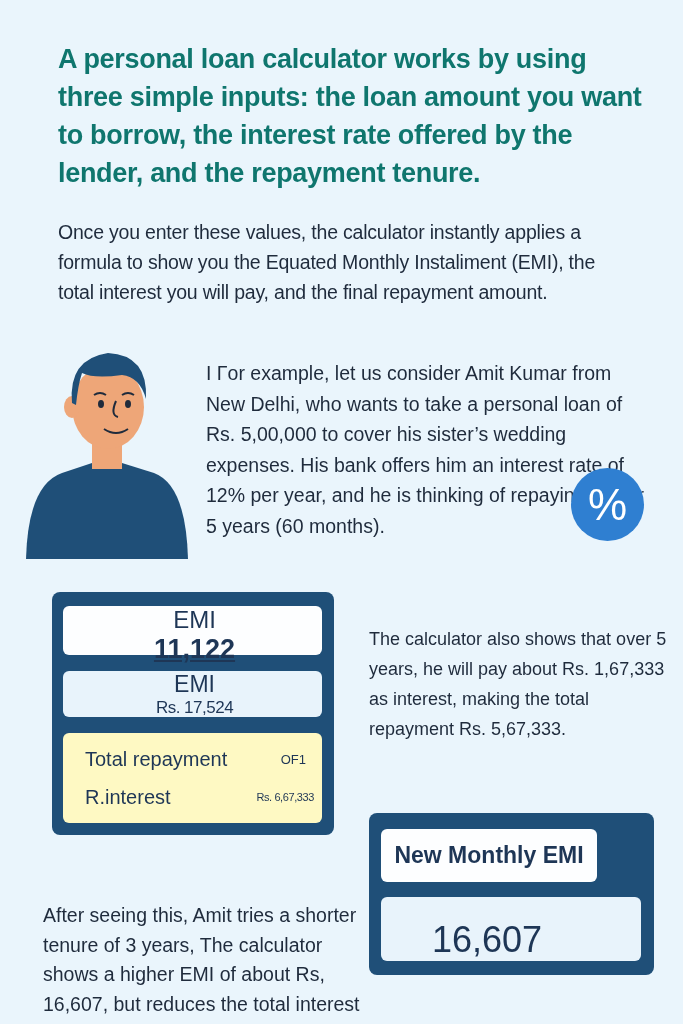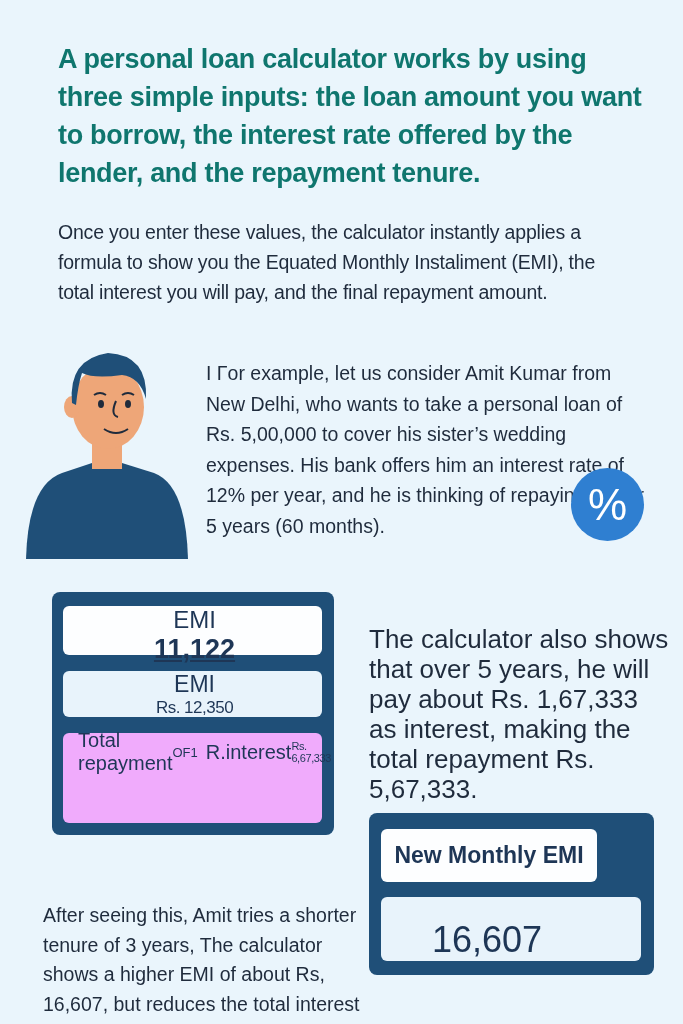--- a/index.html
+++ b/index.html
@@ -10,24 +10,24 @@
   .person{left:22px;top:345px;width:170px;height:218px;}
   .example{left:206px;top:358px;width:440px;font-size:19.5px;line-height:30.5px;color:#1f2b3c;}
   .pct{left:571px;top:468px;width:73px;height:73px;border-radius:50%;background:#2f7fd1;color:#fff;font-size:44px;line-height:73px;text-align:center;}
   .card{background:#1f4f78;border-radius:8px;}
   .card1{left:52px;top:592px;width:282px;height:243px;}
   .box{position:absolute;border-radius:6px;background:#fdfeff;display:flex;align-items:center;justify-content:space-between;box-sizing:border-box;color:#1e3656;flex-direction:column;}
   .b1{left:11px;top:14px;width:259px;height:49px;padding:0 14px 0 18px;}
   .b1 .k{font-size:24px;} .b1 .v{font-size:27px;font-weight:bold;text-decoration:underline;}
   .b2{left:11px;top:79px;width:259px;height:46px;padding:0 14px 0 18px;background:#e8f3fb;}
   .b2 .k{font-size:23px;} .b2 .v{font-size:17px;letter-spacing:-0.5px;}
-  .b3{left:11px;top:141px;width:259px;height:90px;background:#f0abfc;flex-direction:row;align-items:stretch;justify-content:center;padding:0 8px 0 32px;}
+  .b3{left:11px;top:141px;width:259px;height:90px;background:#fef9c3;flex-direction:column;align-items:stretch;justify-content:center;padding:0 8px 0 22px;}
   .row{display:flex;justify-content:space-between;align-items:center;height:38px;}
   .row .k{font-size:20px;} .row .v1{font-size:13px;padding-right:8px;} .row .v{font-size:11px;letter-spacing:-0.4px;}
-  .side{left:369px;top:624px;width:300px;font-size:26px;line-height:30px;color:#1f2b3c;}
+  .side{left:369px;top:624px;width:300px;font-size:18px;line-height:30px;color:#1f2b3c;}
   .card2{left:369px;top:813px;width:285px;height:162px;}
   .c1{left:12px;top:16px;width:216px;height:53px;justify-content:center;font-size:23px;font-weight:bold;}
   .c2{left:12px;top:84px;width:260px;height:64px;background:#e8f3fb;justify-content:flex-end;padding-right:48px;font-size:36px;font-weight:normal;}
   .after{left:43px;top:893px;width:320px;font-size:19.5px;line-height:29.5px;color:#1f2b3c;margin-top:8px;}
 </style>
 </head>
 <body>
 
 <div class="abs headline">A personal loan calculator works by using three simple inputs: the loan amount you want to borrow, the interest rate offered by the lender, and the repayment tenure.</div>
 <div class="abs intro">Once you enter these values, the calculator instantly applies a formula to show you the Equated Monthly Instaliment (EMI), the total interest you will pay, and the final repayment amount.</div>
@@ -51,21 +51,21 @@
 <div class="abs example">I Γor example, let us consider Amit Kumar from New Delhi, who wants to take a personal loan of Rs. 5,00,000 to cover his sister’s wedding expenses. His bank offers him an interest rate of 12% per year, and he is thinking of repaying it over 5 years (60 months).</div>
 <div class="abs pct">%</div>
 
 <div class="abs card card1">
   <div class="box b1">
     <span class="k">EMI</span>
     <span class="v">11,122</span>
   </div>
   <div class="box b2">
     <span class="k">EMI</span>
-    <span class="v">Rs. 12,350</span>
+    <span class="v">Rs. 17,524</span>
   </div>
   <div class="box b3">
     <div class="row">
       <span class="k">Total repayment</span>
       <span class="v1">OF1</span>
     </div>
     <div class="row">
       <span class="k">R.interest</span>
       <span class="v">Rs. 6,67,333</span>
     </div>

